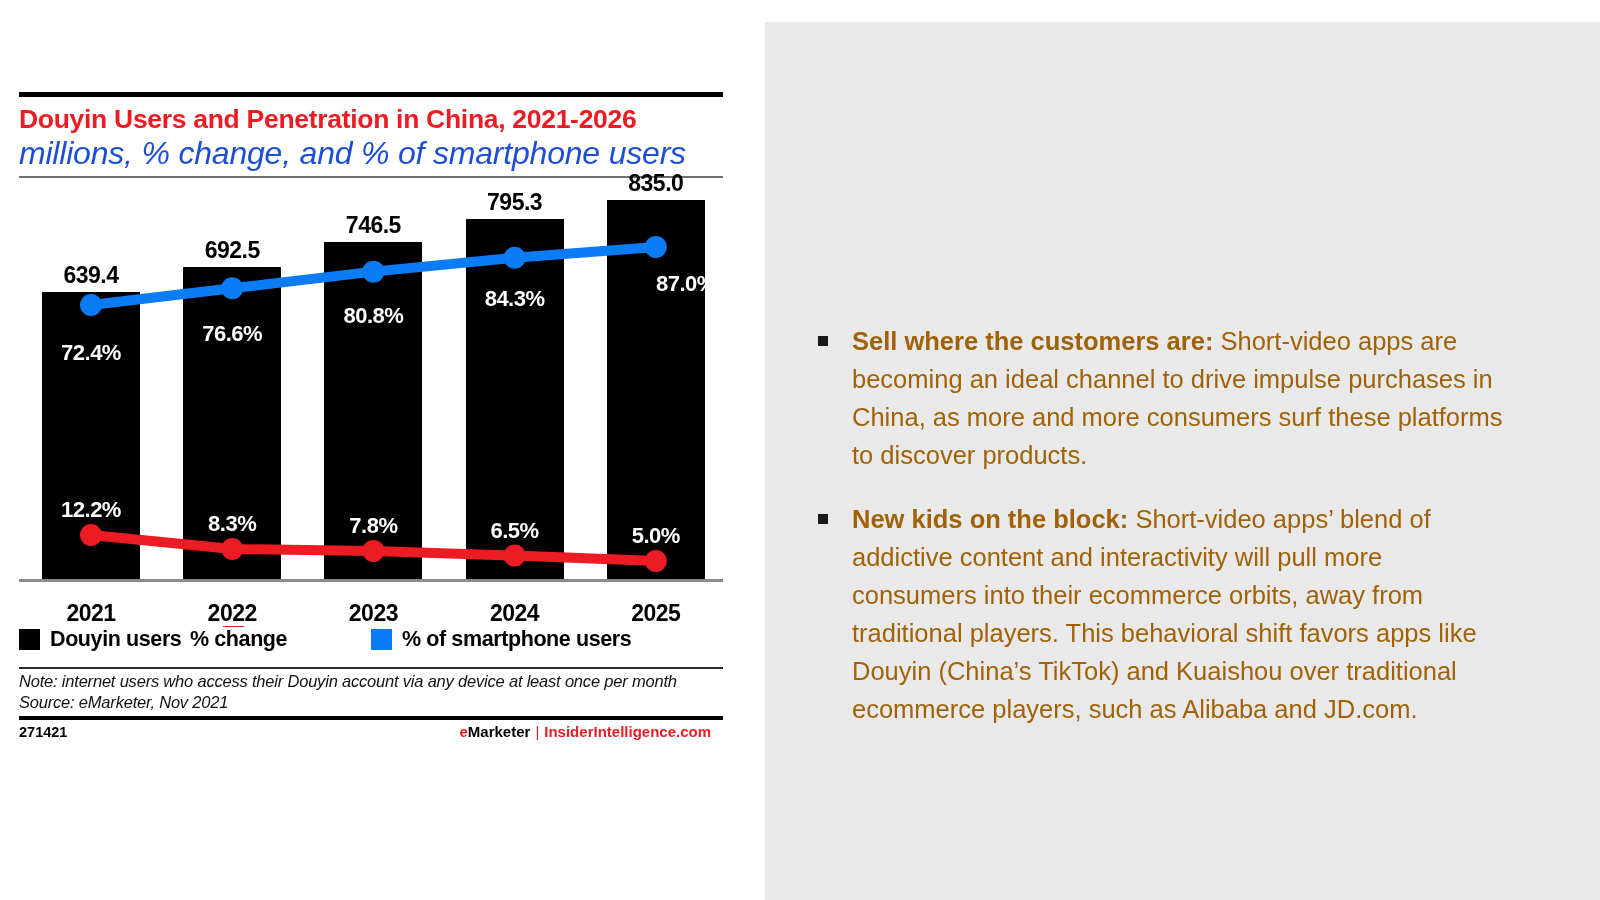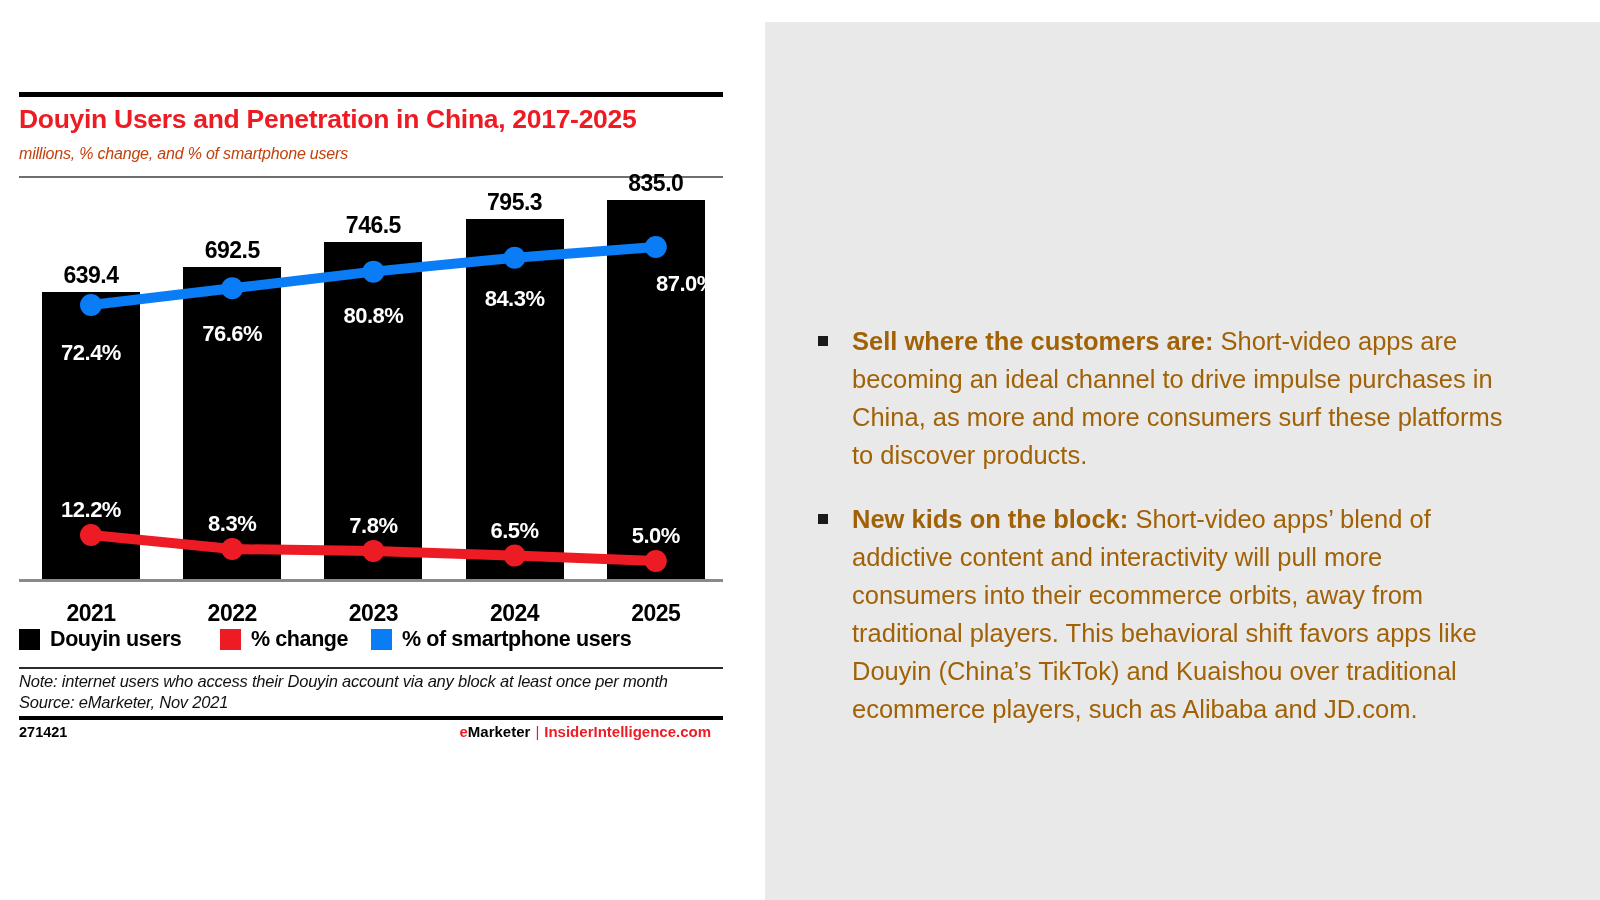--- a/index.html
+++ b/index.html
@@ -92,24 +92,24 @@
     font-weight: bold;
     font-size: 26.5px;
     line-height: 34px;
     letter-spacing: -0.3px;
   }
   #chart-subtitle {
     position: absolute;
     left: 19px;
     top: 138px;
     width: 715px;
-    color: #c2410c;
+    color: #1d4ed8;
     font-family: "Liberation Sans", sans-serif;
     font-style: italic;
-    font-size: 16px;
+    font-size: 32px;
     line-height: 31px;
     letter-spacing: -0.2px;
   }
   .rule-thin-1 {
     position: absolute;
     left: 19px;
     top: 176px;
     width: 704px;
     height: 2px;
     background: #6f6f6f;
@@ -261,21 +261,21 @@
   .brand-sep { color: #ed1c24; font-weight: normal; padding: 0 5px; }
   .brand-ii { color: #ed1c24; }
 </style>
 </head>
 <body>
 
 <div id="chart-card">
 
   <div class="rule-thick-top"></div>
 
-  <div id="chart-title">Douyin Users and Penetration in China, 2017-2025</div>
+  <div id="chart-title">Douyin Users and Penetration in China, 2021-2026</div>
 
   <div id="chart-subtitle">millions, % change, and % of smartphone users</div>
 
   <div class="rule-thin-1"></div>
 
   <div id="plot">
       <div class="bar" style="left: 23px; top: 112px; width: 98px; height: 287px;"></div>
       <div class="bar-value" style="left: 12px; top: 82px; width: 120px;">639.4</div>
       <div class="bar" style="left: 164.2px; top: 87.0245px; width: 98px; height: 311.975px;"></div>
       <div class="bar-value" style="left: 153.2px; top: 57.0245px; width: 120px;">692.5</div>
@@ -319,34 +319,34 @@
       <div class="x-tick" style="left: 313.4px;">2023</div>
       <div class="x-tick" style="left: 454.6px;">2024</div>
       <div class="x-tick" style="left: 595.8px;">2025</div>
     </div>
 
   <div id="legend">
       <div class="legend-entry" style="left: 0px;">
         <span class="legend-swatch" style="background: rgb(0, 0, 0);"></span>
         <span class="legend-label">Douyin users</span>
       </div>
-      <div class="legend-entry" style="left: 201px;">
+      <div class="legend-entry" style="left: 171px; flex-direction: column;">
         <span class="legend-swatch" style="background: rgb(237, 28, 36);"></span>
         <span class="legend-label">% change</span>
       </div>
       <div class="legend-entry" style="left: 352px;">
         <span class="legend-swatch" style="background: rgb(10, 124, 245);"></span>
         <span class="legend-label">% of smartphone users</span>
       </div>
     </div>
 
   <div class="rule-thin-2"></div>
 
   <div id="note-block">
-    <div>Note: internet users who access their Douyin account via any block at least once per month</div>
+    <div>Note: internet users who access their Douyin account via any device at least once per month</div>
     <div>Source: eMarketer, Nov 2021</div>
   </div>
 
   <div class="rule-thick-bottom"></div>
 
   <div id="footer-id">271421</div>
 
   <div id="footer-brand"><span class="brand-e">e</span><span>Marketer</span><span class="brand-sep">|</span><span class="brand-ii">InsiderIntelligence.com</span></div>
 
 </div>

